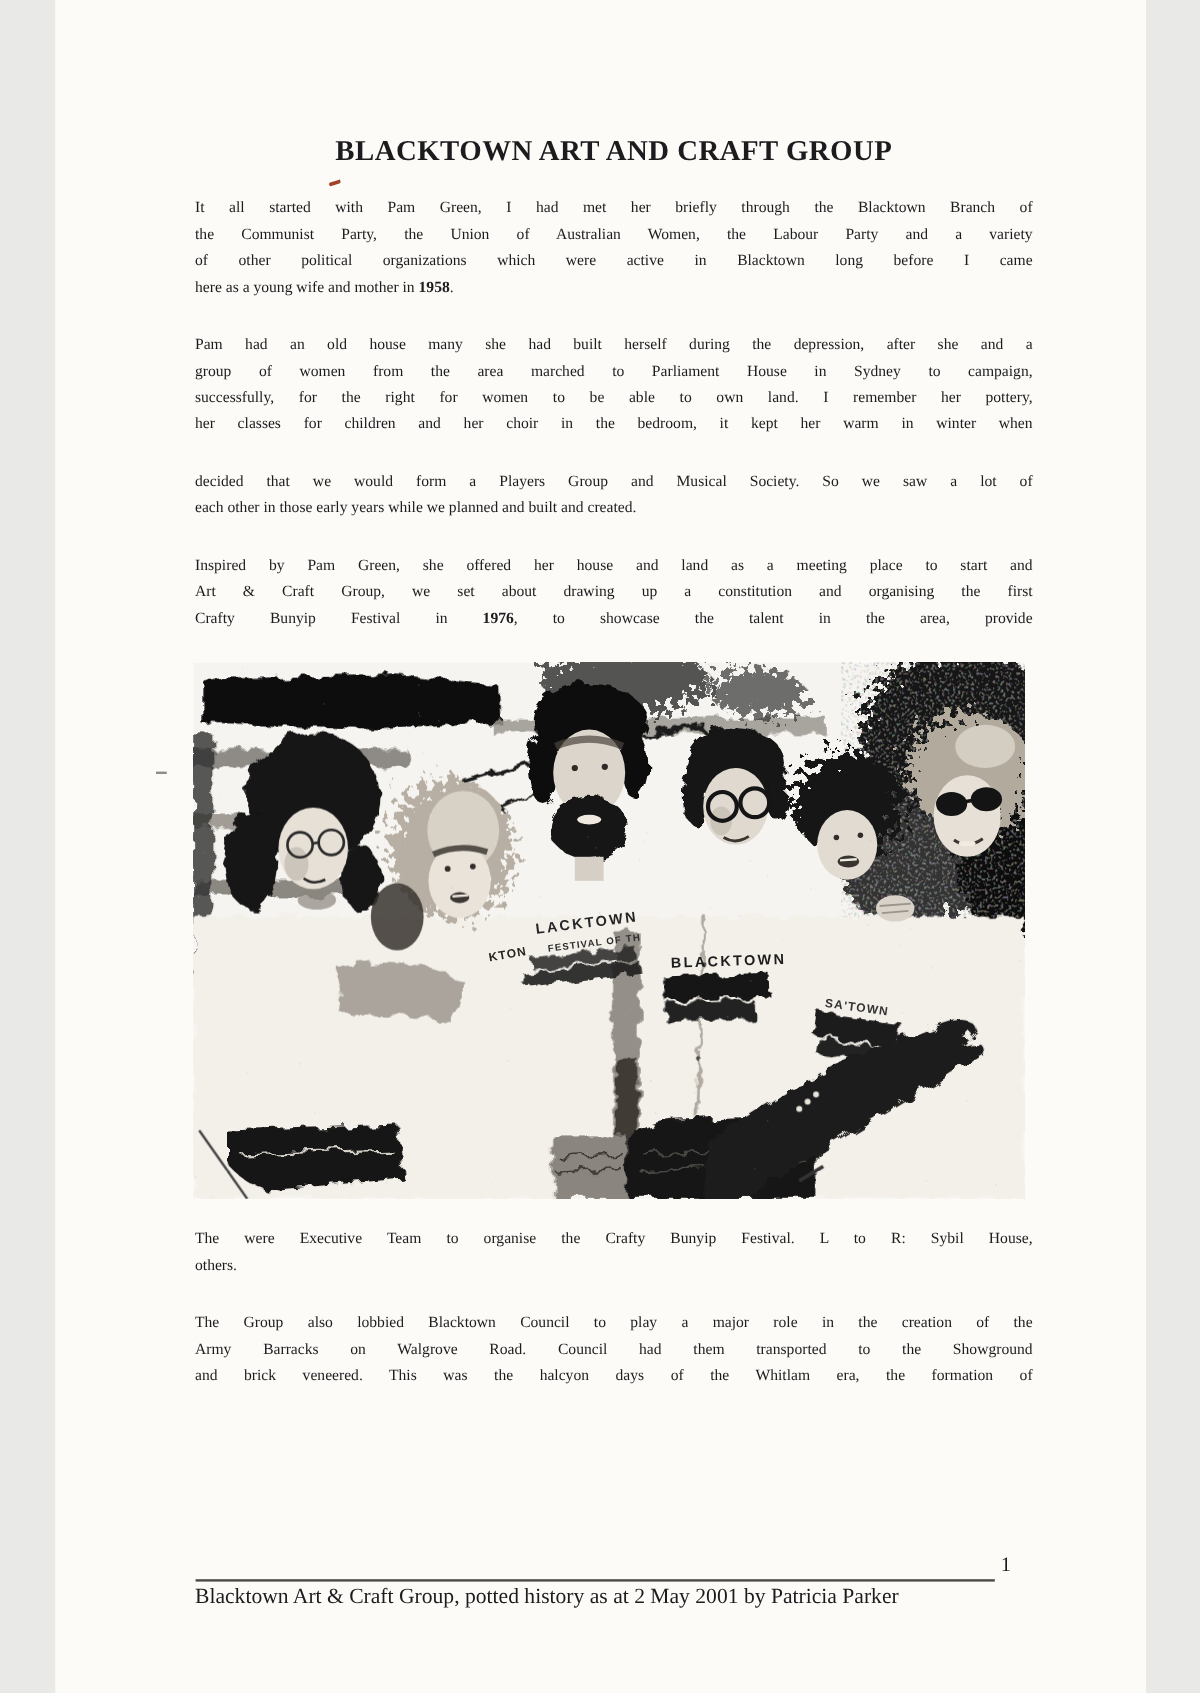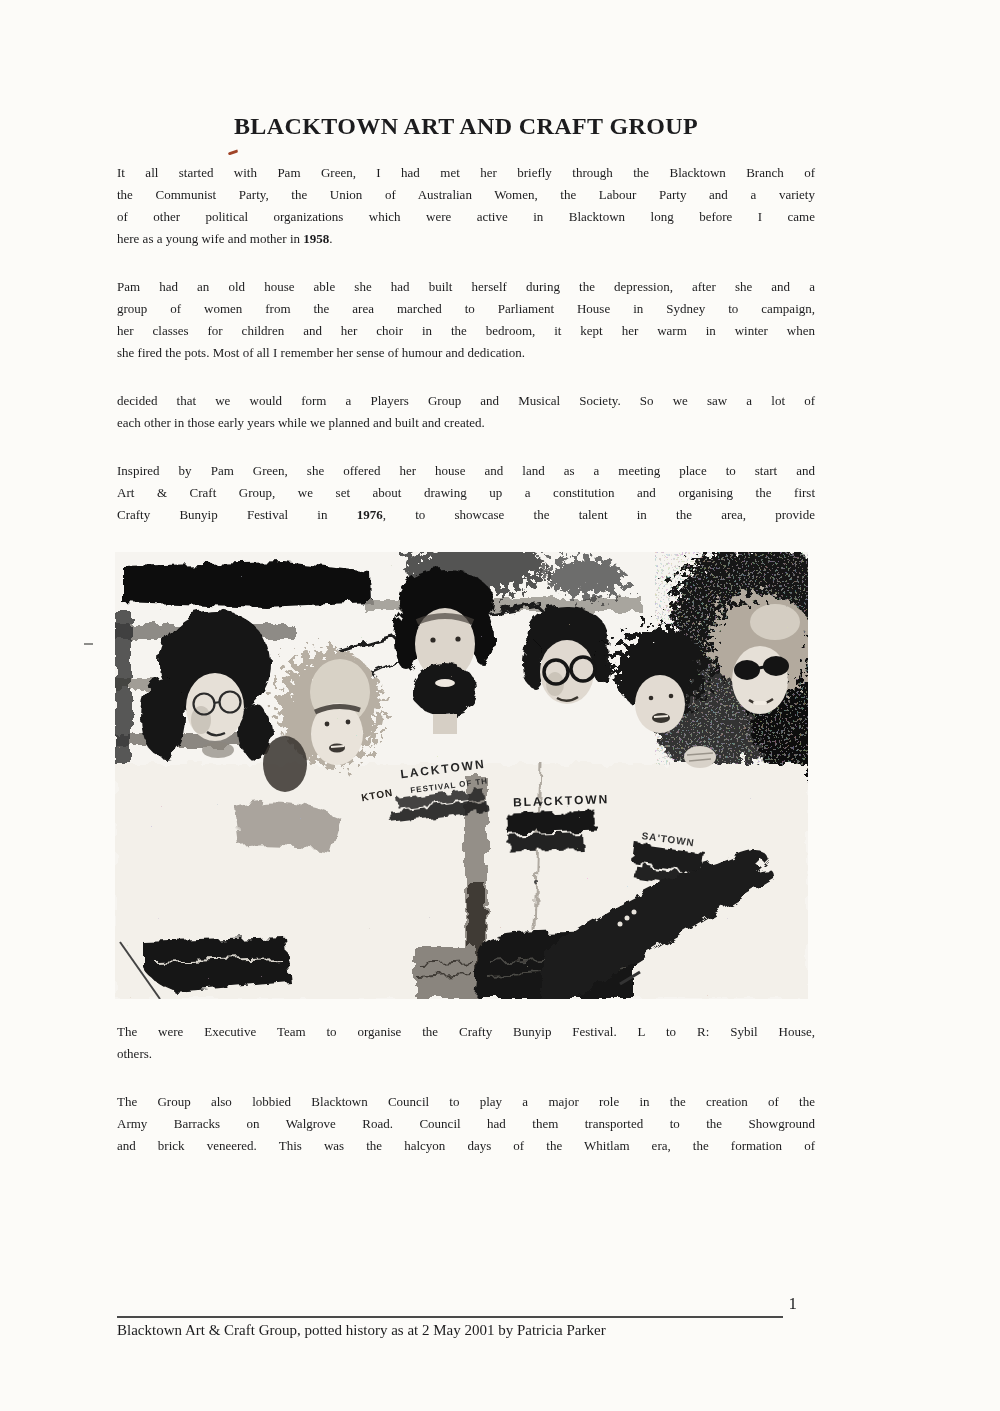--- a/index.html
+++ b/index.html
@@ -1,19 +1,19 @@
 <!DOCTYPE html>
 <html><head>
 <meta charset="utf-8">
 <style>
   html,body{margin:0;padding:0;}
   body{background:#e9e9e7;}
   .page{
     position:relative;
-    width:1000px;height:1411px;
+    width:909px;height:1411px;
     margin:0 auto;
     background:#fcfbf8;
     font-family:"Liberation Serif",serif;
     color:#1c1c1e;
     overflow:hidden;
   }
   .content{
     position:absolute;left:117px;top:0;width:698px;
   }
   .doc-title{
@@ -52,21 +52,21 @@
     line-height:20px;
     height:20px;
   }
   .rule{
     width:666px;height:0;
     border-top:2px solid #4a4a4a;
     margin-top:2px;
   }
   .footnote{
     margin-top:3px;
-    font-size:15px;
+    font-size:18px;
     line-height:19px;
   }
   .red-mark{
     position:absolute;left:228px;top:151px;
     width:10px;height:3px;
     background:#a04327;
     border-radius:2px 0 2px 2px;
     transform:rotate(-18deg);
   }
   .stray-dash{
@@ -87,24 +87,24 @@
     <h1 class="doc-title">BLACKTOWN ART AND CRAFT GROUP</h1>
 
     <div>
         <div class="para">
           <div class="line just"><span>It all started with Pam Green, I had met her briefly through the Blacktown Branch of</span></div>
           <div class="line just"><span>the Communist Party, the Union of Australian Women, the Labour Party and a variety</span></div>
           <div class="line just"><span>of other political organizations which were active in Blacktown long before I came</span></div>
           <div class="line"><span>here as a young wife and mother in </span><span class="b">1958</span><span>.</span></div>
         </div>
         <div class="para">
-          <div class="line just"><span>Pam had an old house able she had built herself during the depression, after she and a</span></div>
+          <div class="line just"><span>Pam had an old house many she had built herself during the depression, after she and a</span></div>
           <div class="line just"><span>group of women from the area marched to Parliament House in Sydney to campaign,</span></div>
+          <div class="line just"><span>successfully, for the right for women to be able to own land.  I remember her pottery,</span></div>
           <div class="line just"><span>her classes for children and her choir in the bedroom, it kept her warm in winter when</span></div>
-          <div class="line"><span>she fired the pots.  Most of all I remember her sense of humour and dedication.</span></div>
         </div>
         <div class="para">
           <div class="line just"><span>decided that we would form a Players Group and Musical Society.  So we saw a lot of</span></div>
           <div class="line"><span>each other in those early years while we planned and built and created.</span></div>
         </div>
         <div class="para">
           <div class="line just"><span>Inspired by Pam Green, she offered her house and land as a meeting place to start and</span></div>
           <div class="line just"><span>Art &amp; Craft Group, we set about drawing up a constitution and organising the first</span></div>
           <div class="line just"><span>Crafty Bunyip Festival in </span><span class="b">1976</span><span>, to showcase the talent in the area, provide</span></div>
         </div>

